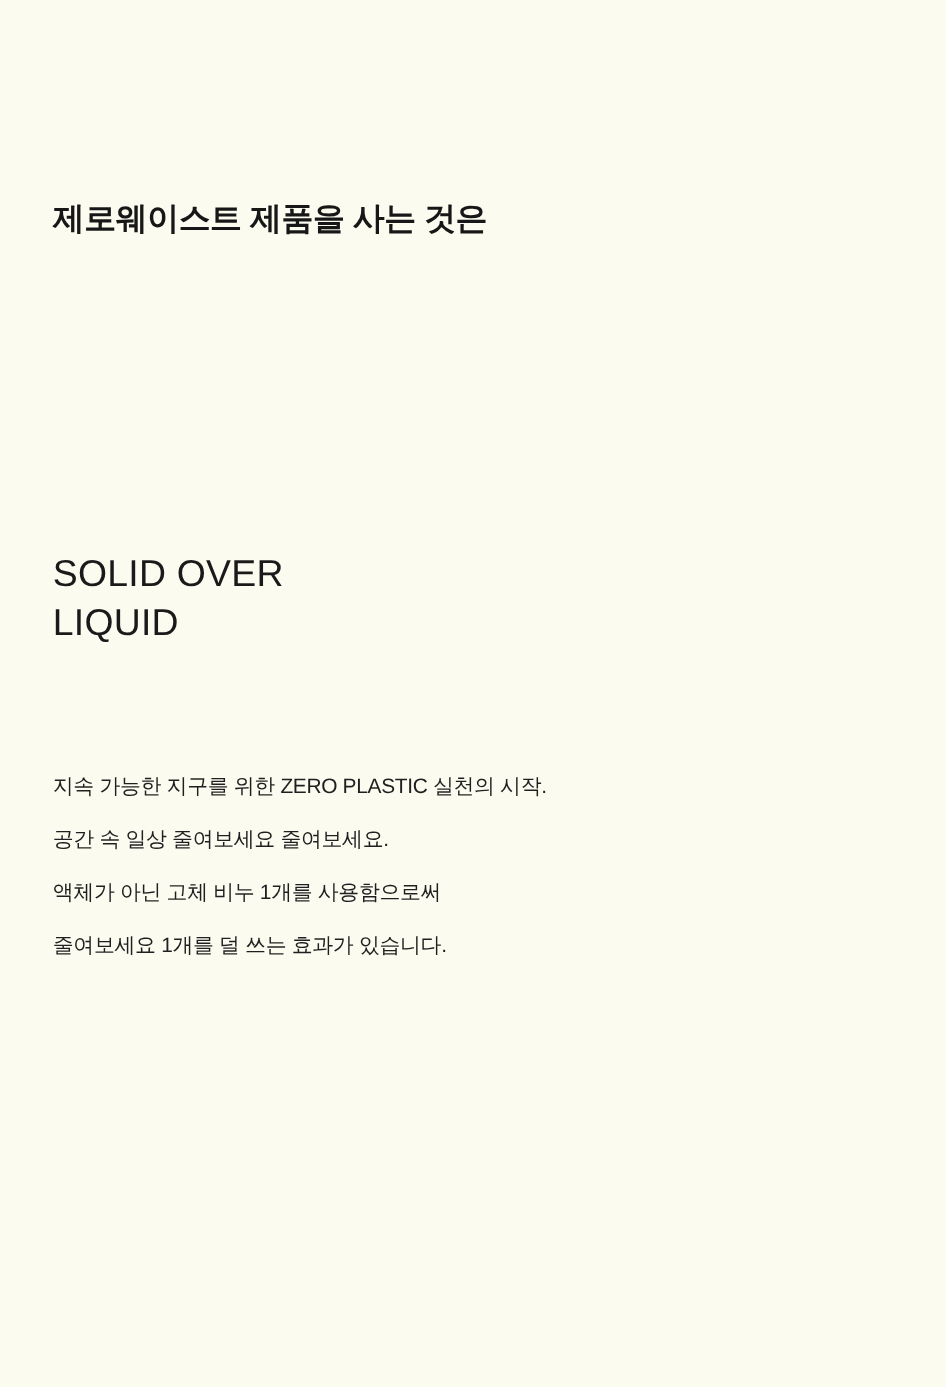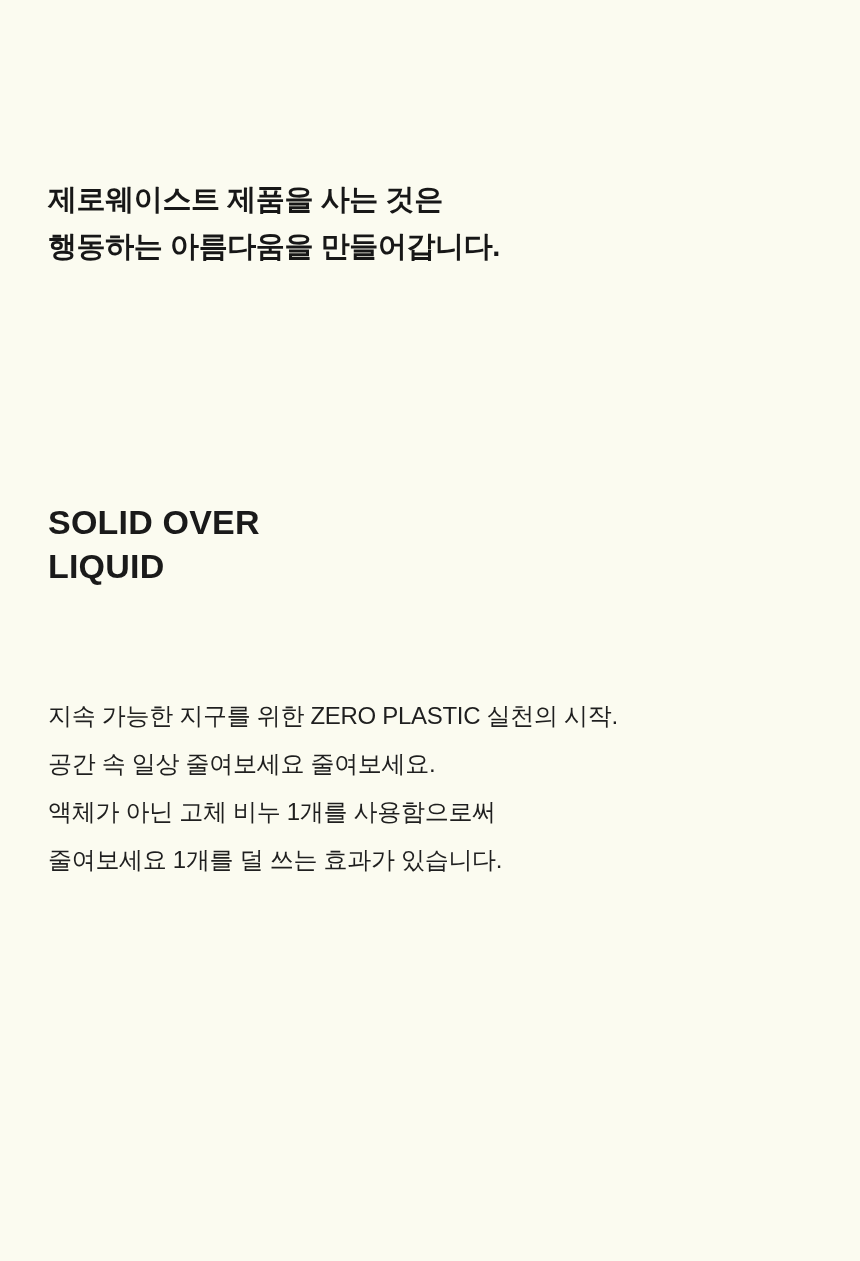--- a/index.html
+++ b/index.html
@@ -43,50 +43,49 @@
   
   .headline {
     position: absolute;
     left: 48px;
     top: 500px;
     width: 764px;
   }
   .headline-line {
     font-size: 34px;
     line-height: 44px;
-    font-weight: 700;
+    font-weight: 400;
     letter-spacing: 0.2px;
     color: #1a1a1a;
     white-space: nowrap;
   }
 
   
   .body-copy {
     position: absolute;
     left: 48px;
     top: 692px;
     width: 764px;
   }
   .body-line {
-    font-size: 24px;
+    font-size: 19px;
     line-height: 48px;
     font-weight: 400;
     letter-spacing: -0.3px;
     color: #1f1f1f;
     white-space: nowrap;
   }
 </style>
 </head>
 <body>
 
 <div class="page">
 
   <div class="intro">
     <div class="intro-line">제로웨이스트 제품을 사는 것은</div>
-    <div class="intro-line">행동하는 아름다움을 만들어갑니다.</div>
   </div>
 
   <div class="headline">
     <div class="headline-line">SOLID OVER</div>
     <div class="headline-line">LIQUID</div>
   </div>
 
   <div class="body-copy">
     <div class="body-line">지속 가능한 지구를 위한 ZERO PLASTIC 실천의 시작.</div>
     <div class="body-line">공간 속 일상 줄여보세요 줄여보세요.</div>

